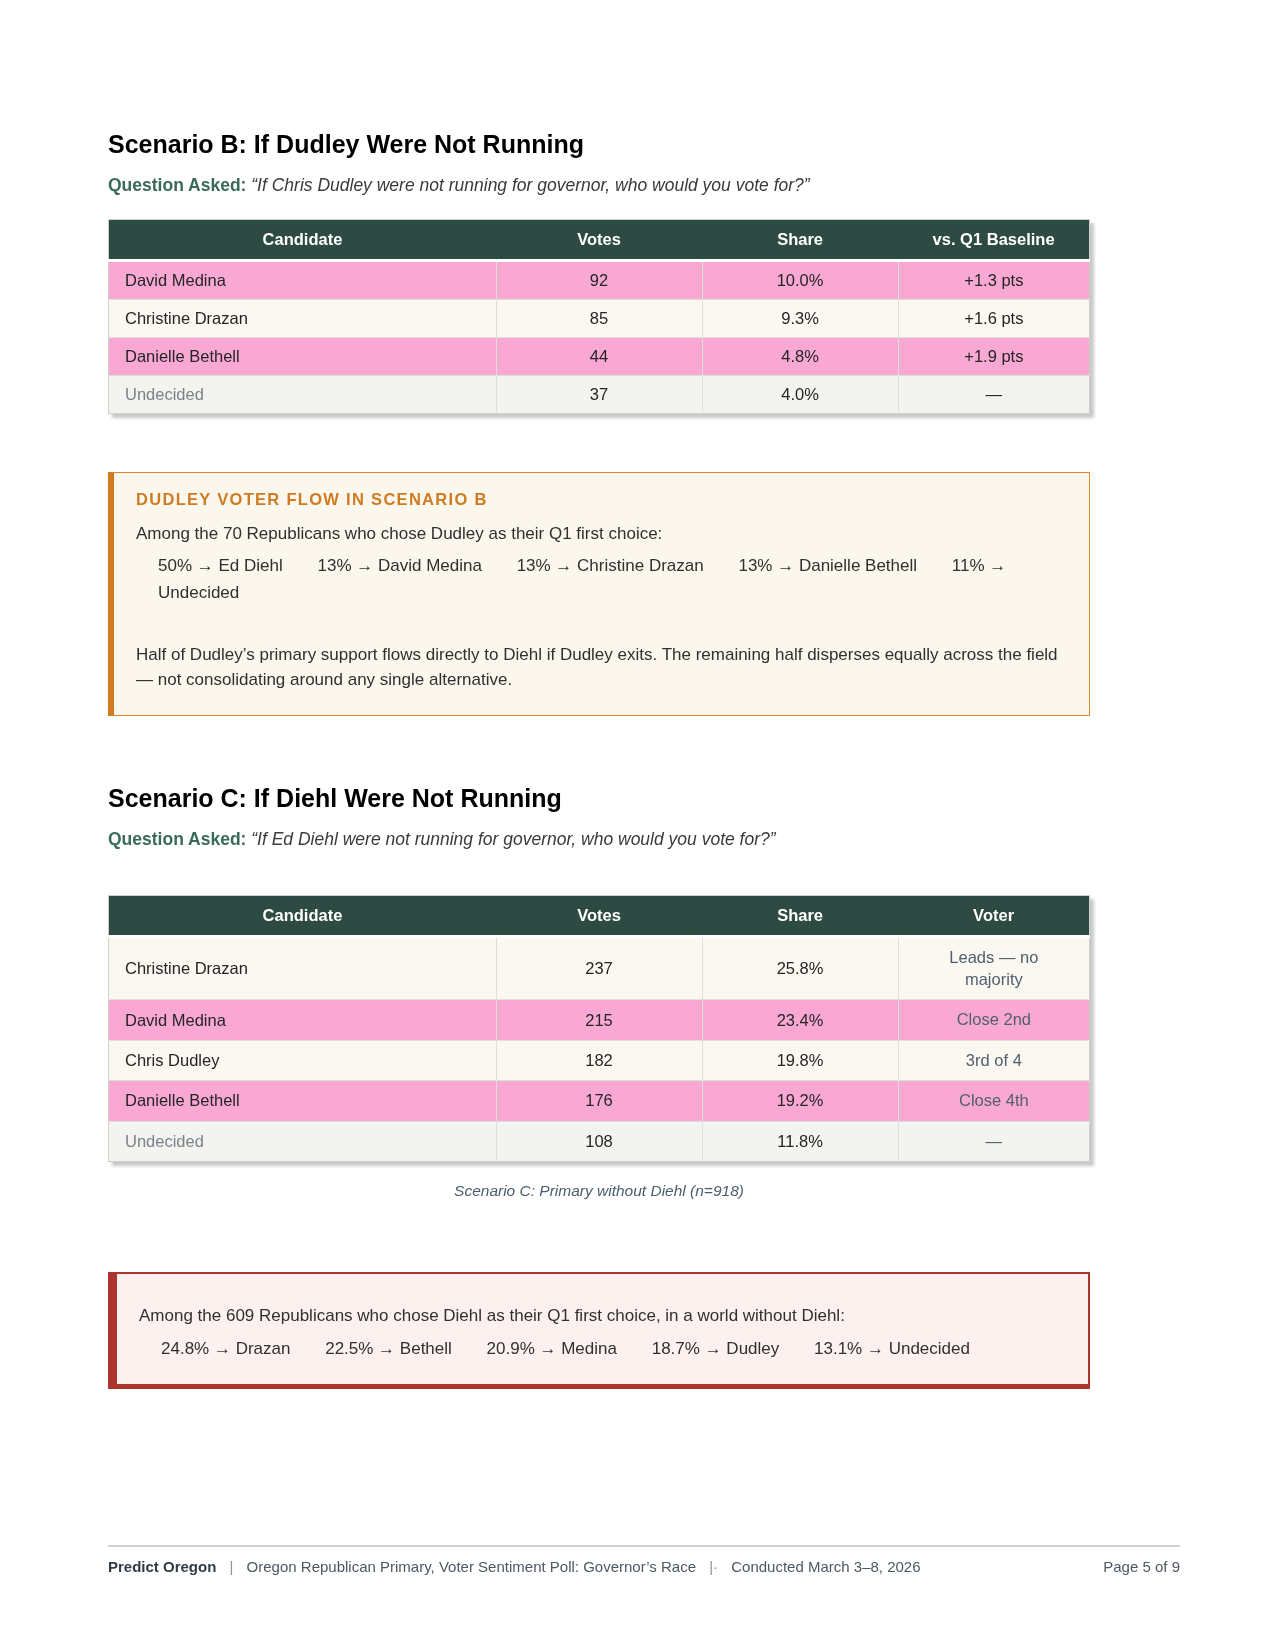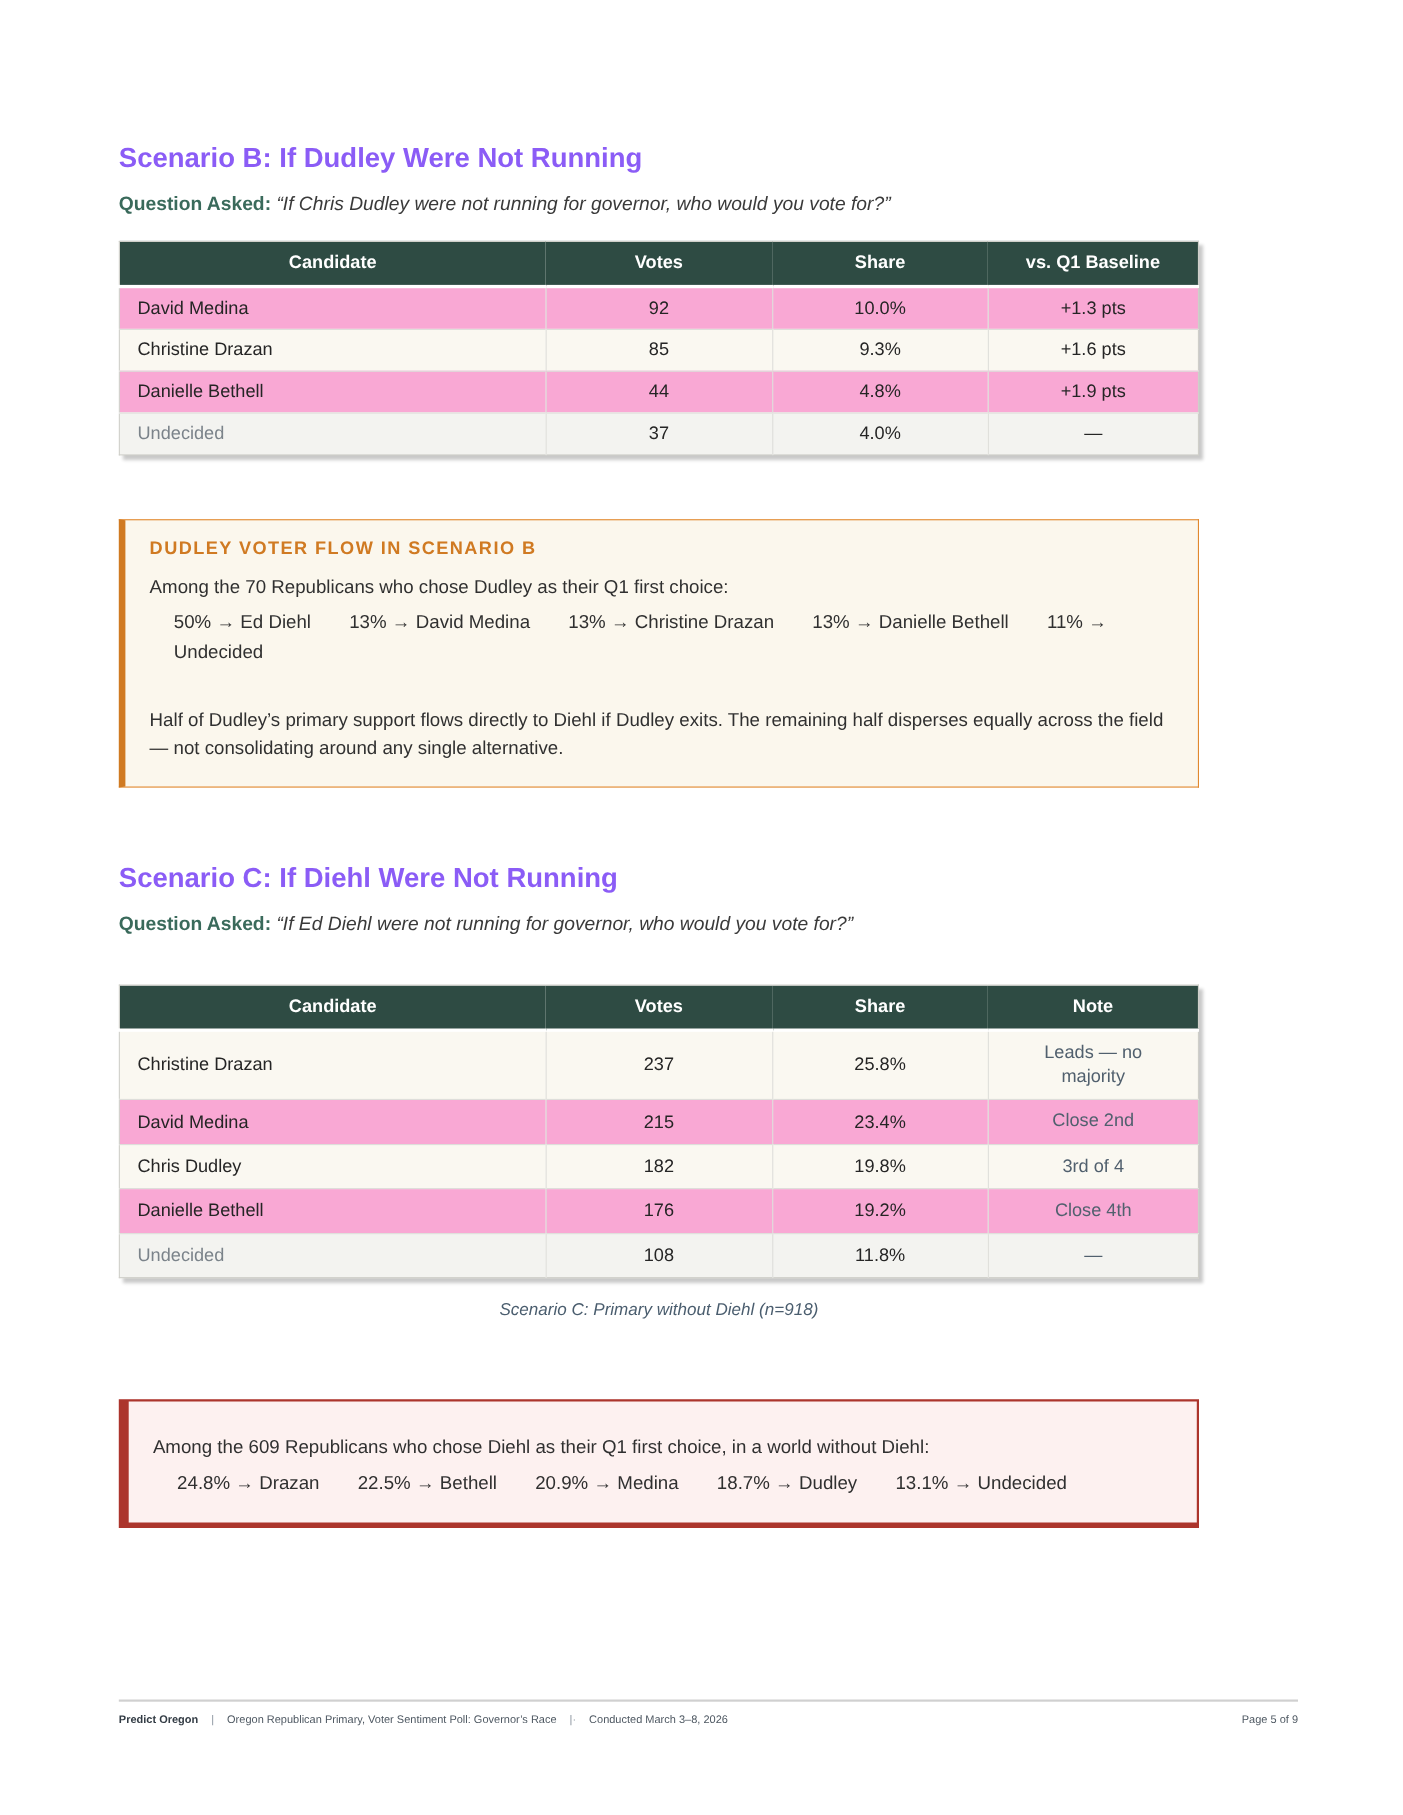--- a/index.html
+++ b/index.html
@@ -1,20 +1,20 @@
 <!DOCTYPE html>
 <html><head>
 <meta charset="utf-8">
 <style>
   html,body{margin:0;padding:0;background:#ffffff;}
   .page{position:relative;width:1275px;height:1650px;background:#ffffff;overflow:hidden;
         font-family:"Liberation Sans",sans-serif;color:#222;}
   .content{position:absolute;left:108px;top:130px;width:982px;}
 
-  h2.scenario-heading{margin:0;font-size:25px;line-height:1.15;font-weight:700;color:#8b5cf6;}
+  h2.scenario-heading{margin:0;font-size:25px;line-height:1.15;font-weight:700;color:#000000;}
   .question{margin-top:15px;font-size:17.5px;line-height:1.3;}
   .q-label{color:#3a6a5b;font-weight:700;}
   .q-text{font-style:italic;color:#3a3a3a;}
 
   table.results{width:100%;border-collapse:collapse;margin-top:22px;
                 border:1px solid #cfcfc9;box-shadow:4px 4px 3px #c9c9c9;}
   table.results thead th{background:#2e4b43;color:#ffffff;font-size:16.5px;font-weight:700;
                 padding:10px 24px;border-bottom:3px solid #ffffff;text-align:center;}
   table.results tbody td{font-size:16.5px;padding:9px 12px;text-align:center;
                 border-top:1px solid #dededa;color:#252525;background:#f9a8d4;}
@@ -40,21 +40,21 @@
   .red .callout-title{color:#b5372c;letter-spacing:2.4px;}
   .callout-intro{margin-top:13px;font-size:17px;color:#303030;line-height:1.4;}
   .flows{margin-top:8px;padding-left:22px;padding-right:8px;font-size:17px;color:#303030;line-height:1.55;}
   .flows .flow-item{margin-right:30px;}
   .analysis{margin-top:36px;font-size:17px;color:#303030;line-height:1.5;}
 
   .section-c{margin-top:68px;}
   .section-c table.results{margin-top:45px;}
 
   .footer{position:absolute;left:108px;top:1545px;width:1072px;border-top:2px solid #d0d0d0;
-          padding-top:11px;font-size:10px;color:#4e5862;display:flex;justify-content:space-between;}
+          padding-top:11px;font-size:15px;color:#4e5862;display:flex;justify-content:space-between;}
   .footer .brand{font-weight:700;color:#333c45;}
   .footer .sep{color:#8a949e;margin:0 9px;}
   .footer .page-num{color:#4e5862;}
 </style>
 </head>
 <body>
 
 <div class="page">
   <div class="content">
 
@@ -132,21 +132,21 @@
             <col style="width:39.5%">
             <col style="width:21%">
             <col style="width:20%">
             <col style="width:19.5%">
           </colgroup>
         <thead>
           <tr>
             <th>Candidate</th>
             <th>Votes</th>
             <th>Share</th>
-            <th>Note</th>
+            <th>Voter</th>
           </tr>
         </thead>
         <tbody>
           <tr class="stripe">
             <td class="cand">Christine Drazan</td>
             <td>237</td>
             <td>25.8%</td>
             <td class="note"><span class="note-text">Leads — no majority</span></td>
           </tr>
           <tr>

